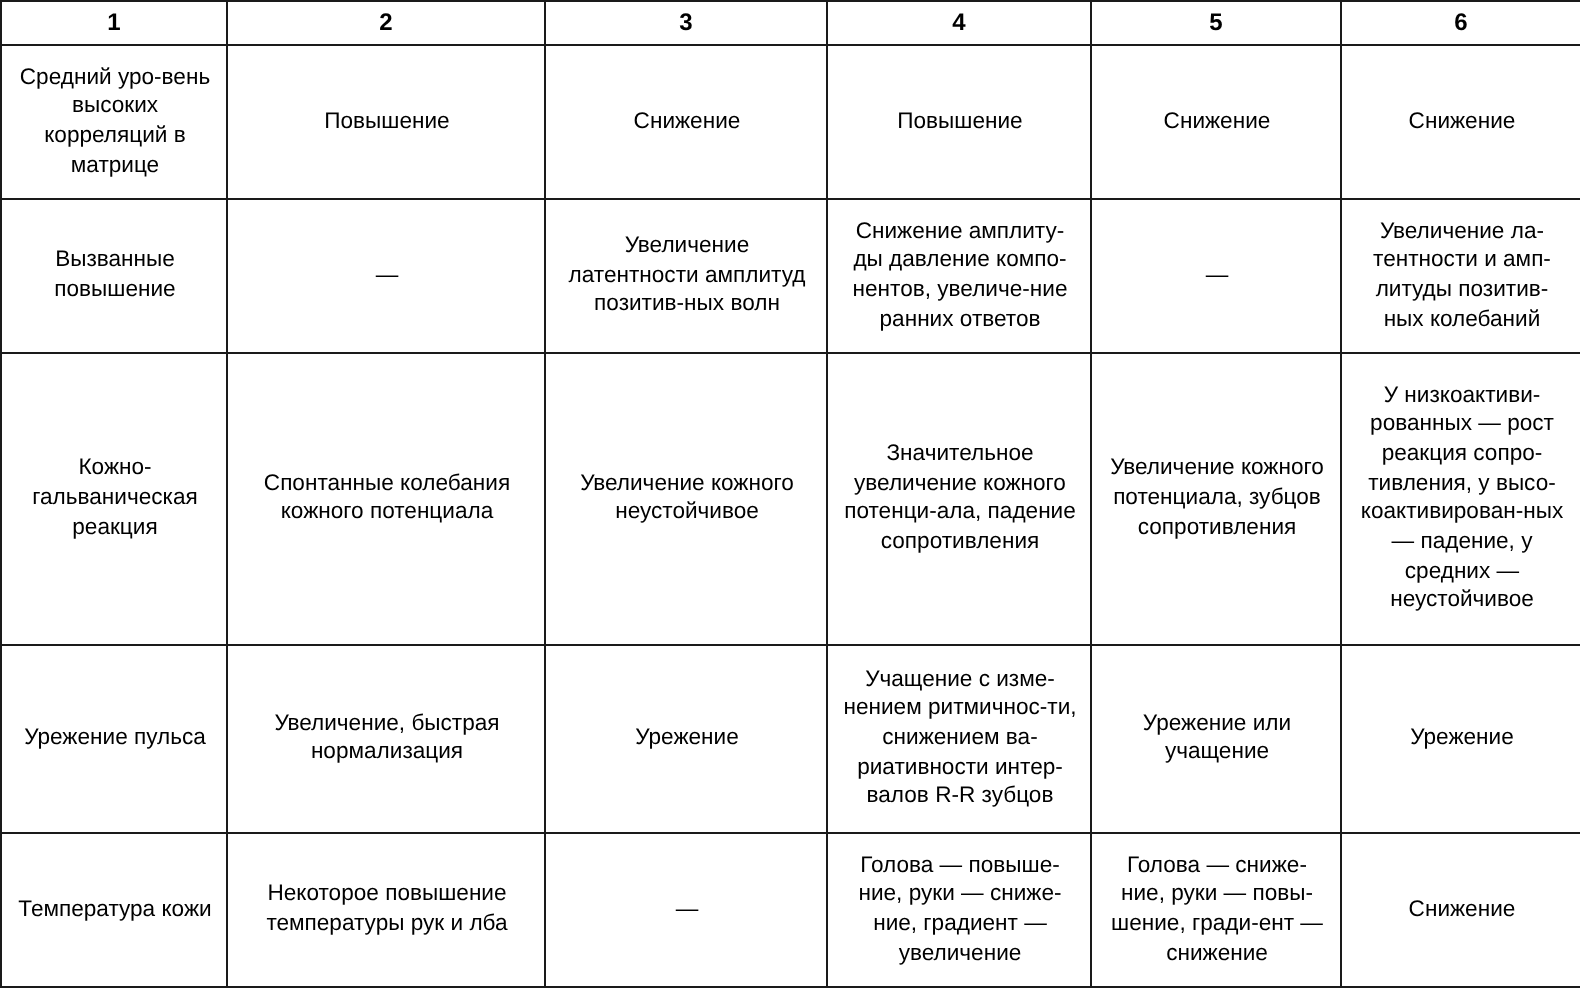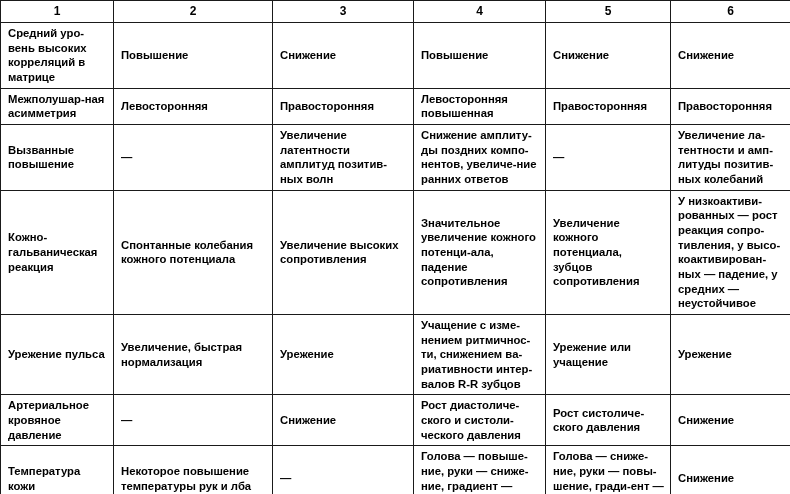--- a/index.html
+++ b/index.html
@@ -26,22 +26,22 @@
     table-layout: fixed;
     border: 1px solid #1a1a1a;
   }
   table.data-table td,
   table.data-table th {
     border: 1px solid #1a1a1a;
     vertical-align: middle;
     padding: 3px 6px 3px 7px;
     font-size: 11.3px;
     line-height: 1.30;
-    font-weight: bold;
-    text-align: left;
+    font-weight: normal;
+    text-align: center;
     word-wrap: break-word;
     overflow-wrap: break-word;
     hyphens: manual;
   }
   table.data-table thead th {
     text-align: center;
     font-weight: bold;
     font-size: 12px;
     height: 21px;
     padding: 0;
@@ -91,64 +91,48 @@
 
       <tr>
         <td class="rowlabel">Средний уро-вень высоких корреляций в матрице</td>
         <td>Повышение</td>
         <td>Снижение</td>
         <td>Повышение</td>
         <td>Снижение</td>
         <td>Снижение</td>
       </tr>
 
-      <tr>
-        <td class="rowlabel">Межполушар-ная асимметрия</td>
-        <td>Левосторонняя</td>
-        <td>Правосторонняя</td>
-        <td>Левосторонняя повышенная</td>
-        <td>Правосторонняя</td>
-        <td>Правосторонняя</td>
-      </tr>
 
       <tr>
         <td class="rowlabel">Вызванные повышение</td>
         <td class="dash">—</td>
         <td>Увеличение латентности амплитуд позитив-ных волн</td>
-        <td>Снижение амплиту-ды поздних компо-нентов, увеличе-ние ранних ответов</td>
+        <td>Снижение амплиту-ды давление компо-нентов, увеличе-ние ранних ответов</td>
         <td class="dash">—</td>
         <td>Увеличение ла-тентности и амп-литуды позитив-ных колебаний</td>
       </tr>
 
       <tr>
         <td class="rowlabel">Кожно-гальваническая реакция</td>
         <td>Спонтанные колебания кожного потенциала</td>
-        <td>Увеличение высоких сопротивления</td>
+        <td>Увеличение кожного неустойчивое</td>
         <td>Значительное увеличение кожного потенци-ала, падение сопротивления</td>
         <td>Увеличение кожного потенциала, зубцов сопротивления</td>
         <td>У низкоактиви-рованных — рост реакция сопро-тивления, у высо-коактивирован-ных — падение, у средних — неустойчивое</td>
       </tr>
 
       <tr>
         <td class="rowlabel">Урежение пульса</td>
         <td>Увеличение, быстрая нормализация</td>
         <td>Урежение</td>
         <td>Учащение с изме-нением ритмичнос-ти, снижением ва-риативности интер-валов R-R зубцов</td>
         <td>Урежение или учащение</td>
         <td>Урежение</td>
       </tr>
 
-      <tr>
-        <td class="rowlabel">Артериальное кровяное давление</td>
-        <td class="dash">—</td>
-        <td>Снижение</td>
-        <td>Рост диастоличе-ского и систоли-ческого давления</td>
-        <td>Рост систоличе-ского давления</td>
-        <td>Снижение</td>
-      </tr>
 
       <tr>
         <td class="rowlabel">Температура кожи</td>
         <td>Некоторое повышение температуры рук и лба</td>
         <td class="dash">—</td>
         <td>Голова — повыше-ние, руки — сниже-ние, градиент — увеличение</td>
         <td>Голова — сниже-ние, руки — повы-шение, гради-ент — снижение</td>
         <td>Снижение</td>
       </tr>
 

